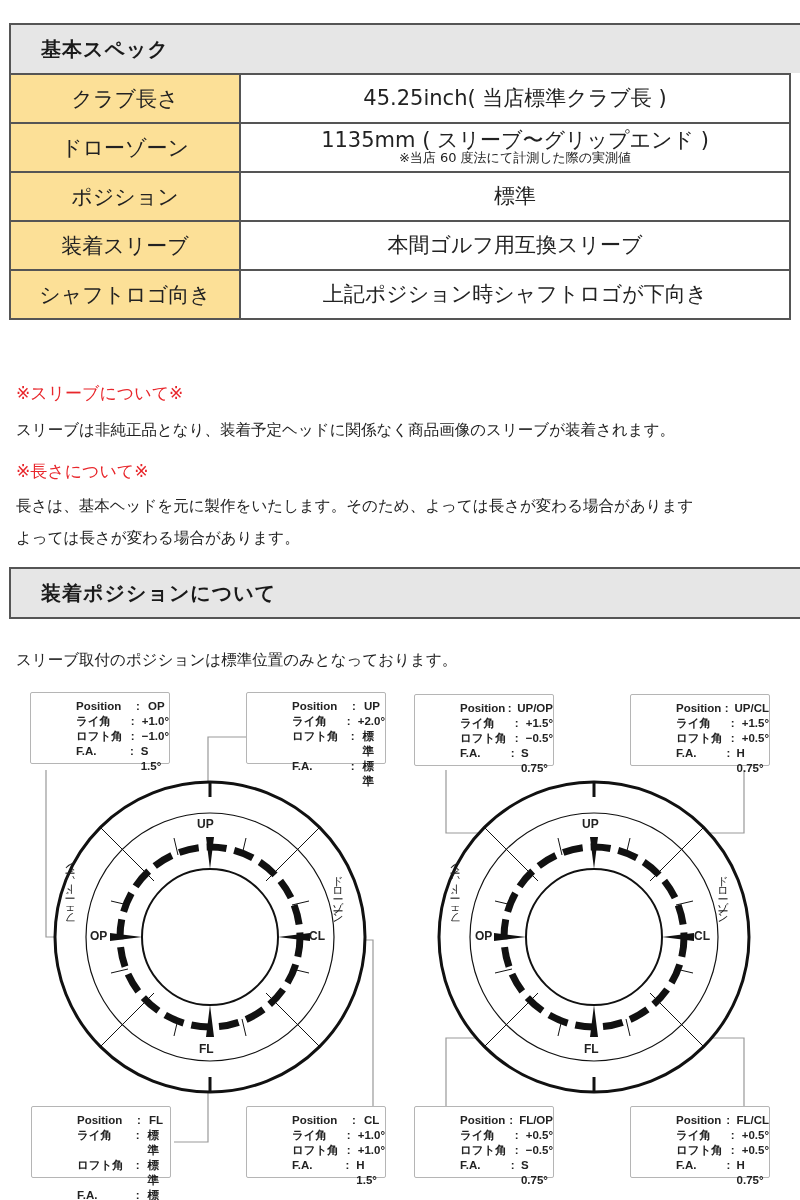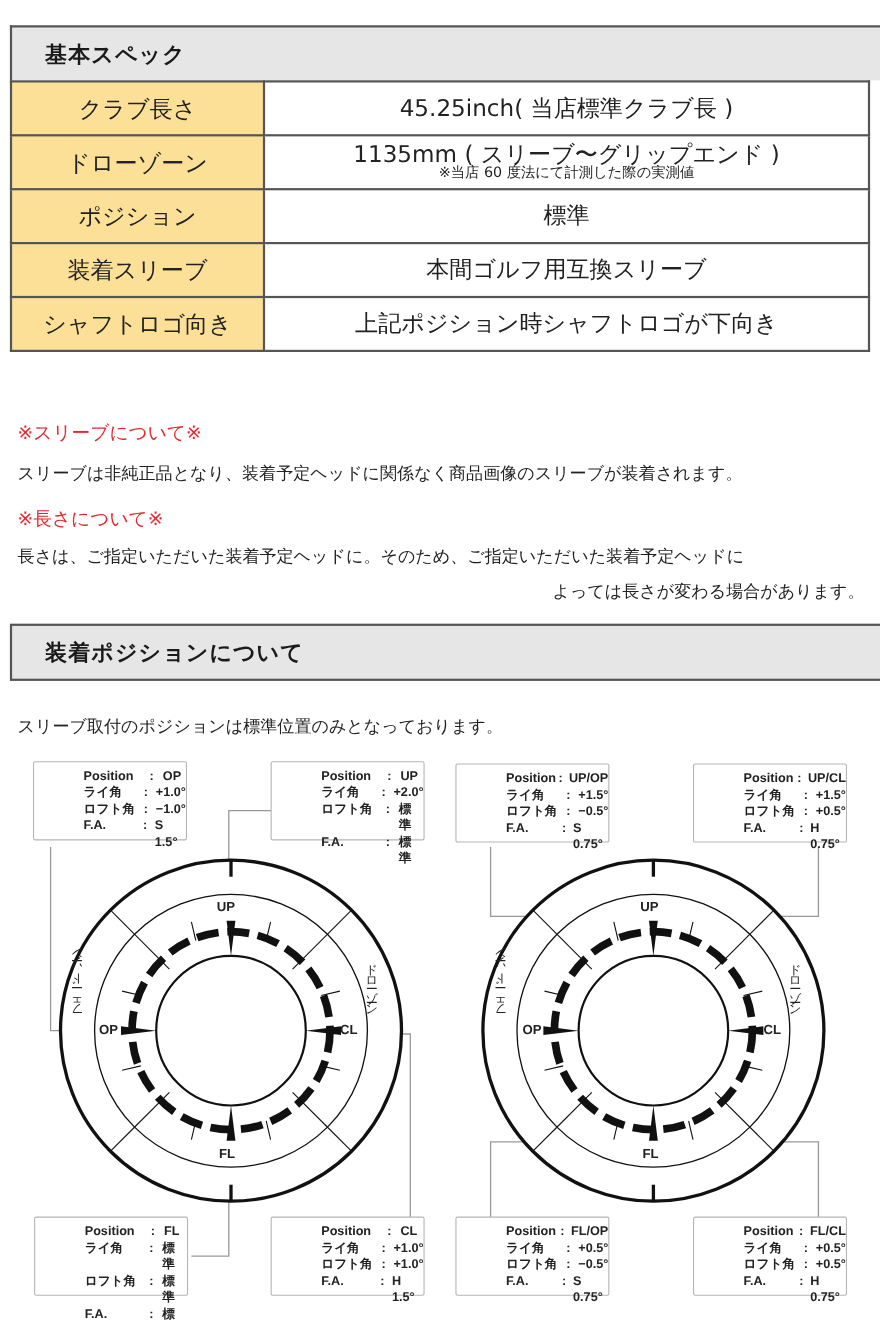--- a/index.html
+++ b/index.html
@@ -78,22 +78,22 @@
     <td class="value">
           <span class="main">上記ポジション時シャフトロゴが下向き</span>
         </td>
   </tr>
 </tbody>
   </table>
 
 <div class="red-note" style="top:382px;">※スリーブについて※</div>
 <div class="body-text" style="top:414px;">スリーブは非純正品となり、装着予定ヘッドに関係なく商品画像のスリーブが装着されます。</div>
 <div class="red-note" style="top:460px;">※長さについて※</div>
-<div class="body-text" style="top:490px;">長さは、ご指定いただいた装着予定ヘッドに。そのため、ご指定いただいた装着予定ヘッドに</div>
-<div class="body-text" style="top:522px;text-align:right;">よっては長さが変わる場合があります。</div>
+<div class="body-text" style="top:490px;">長さは、基本ヘッドを元に製作をいたします。そのため、よっては長さが変わる場合があります</div>
+<div class="body-text" style="top:522px;">よっては長さが変わる場合があります。</div>
 
 <div id="position-header" class="section-header">装着ポジションについて</div>
 <div class="body-text" style="top:644px;">スリーブ取付のポジションは標準位置のみとなっております。</div>
 
 <svg class="diagram-svg" viewBox="0 680 800 520">
   <defs>
     <g id="dial">
       <circle cx="0" cy="0" r="155" fill="#fff" stroke="#111" stroke-width="3"></circle>
       <circle cx="0" cy="0" r="124" fill="none" stroke="#111" stroke-width="1.2"></circle>
       <line x1="-88" y1="-88" x2="-110" y2="-110" stroke="#111" stroke-width="1"></line>

